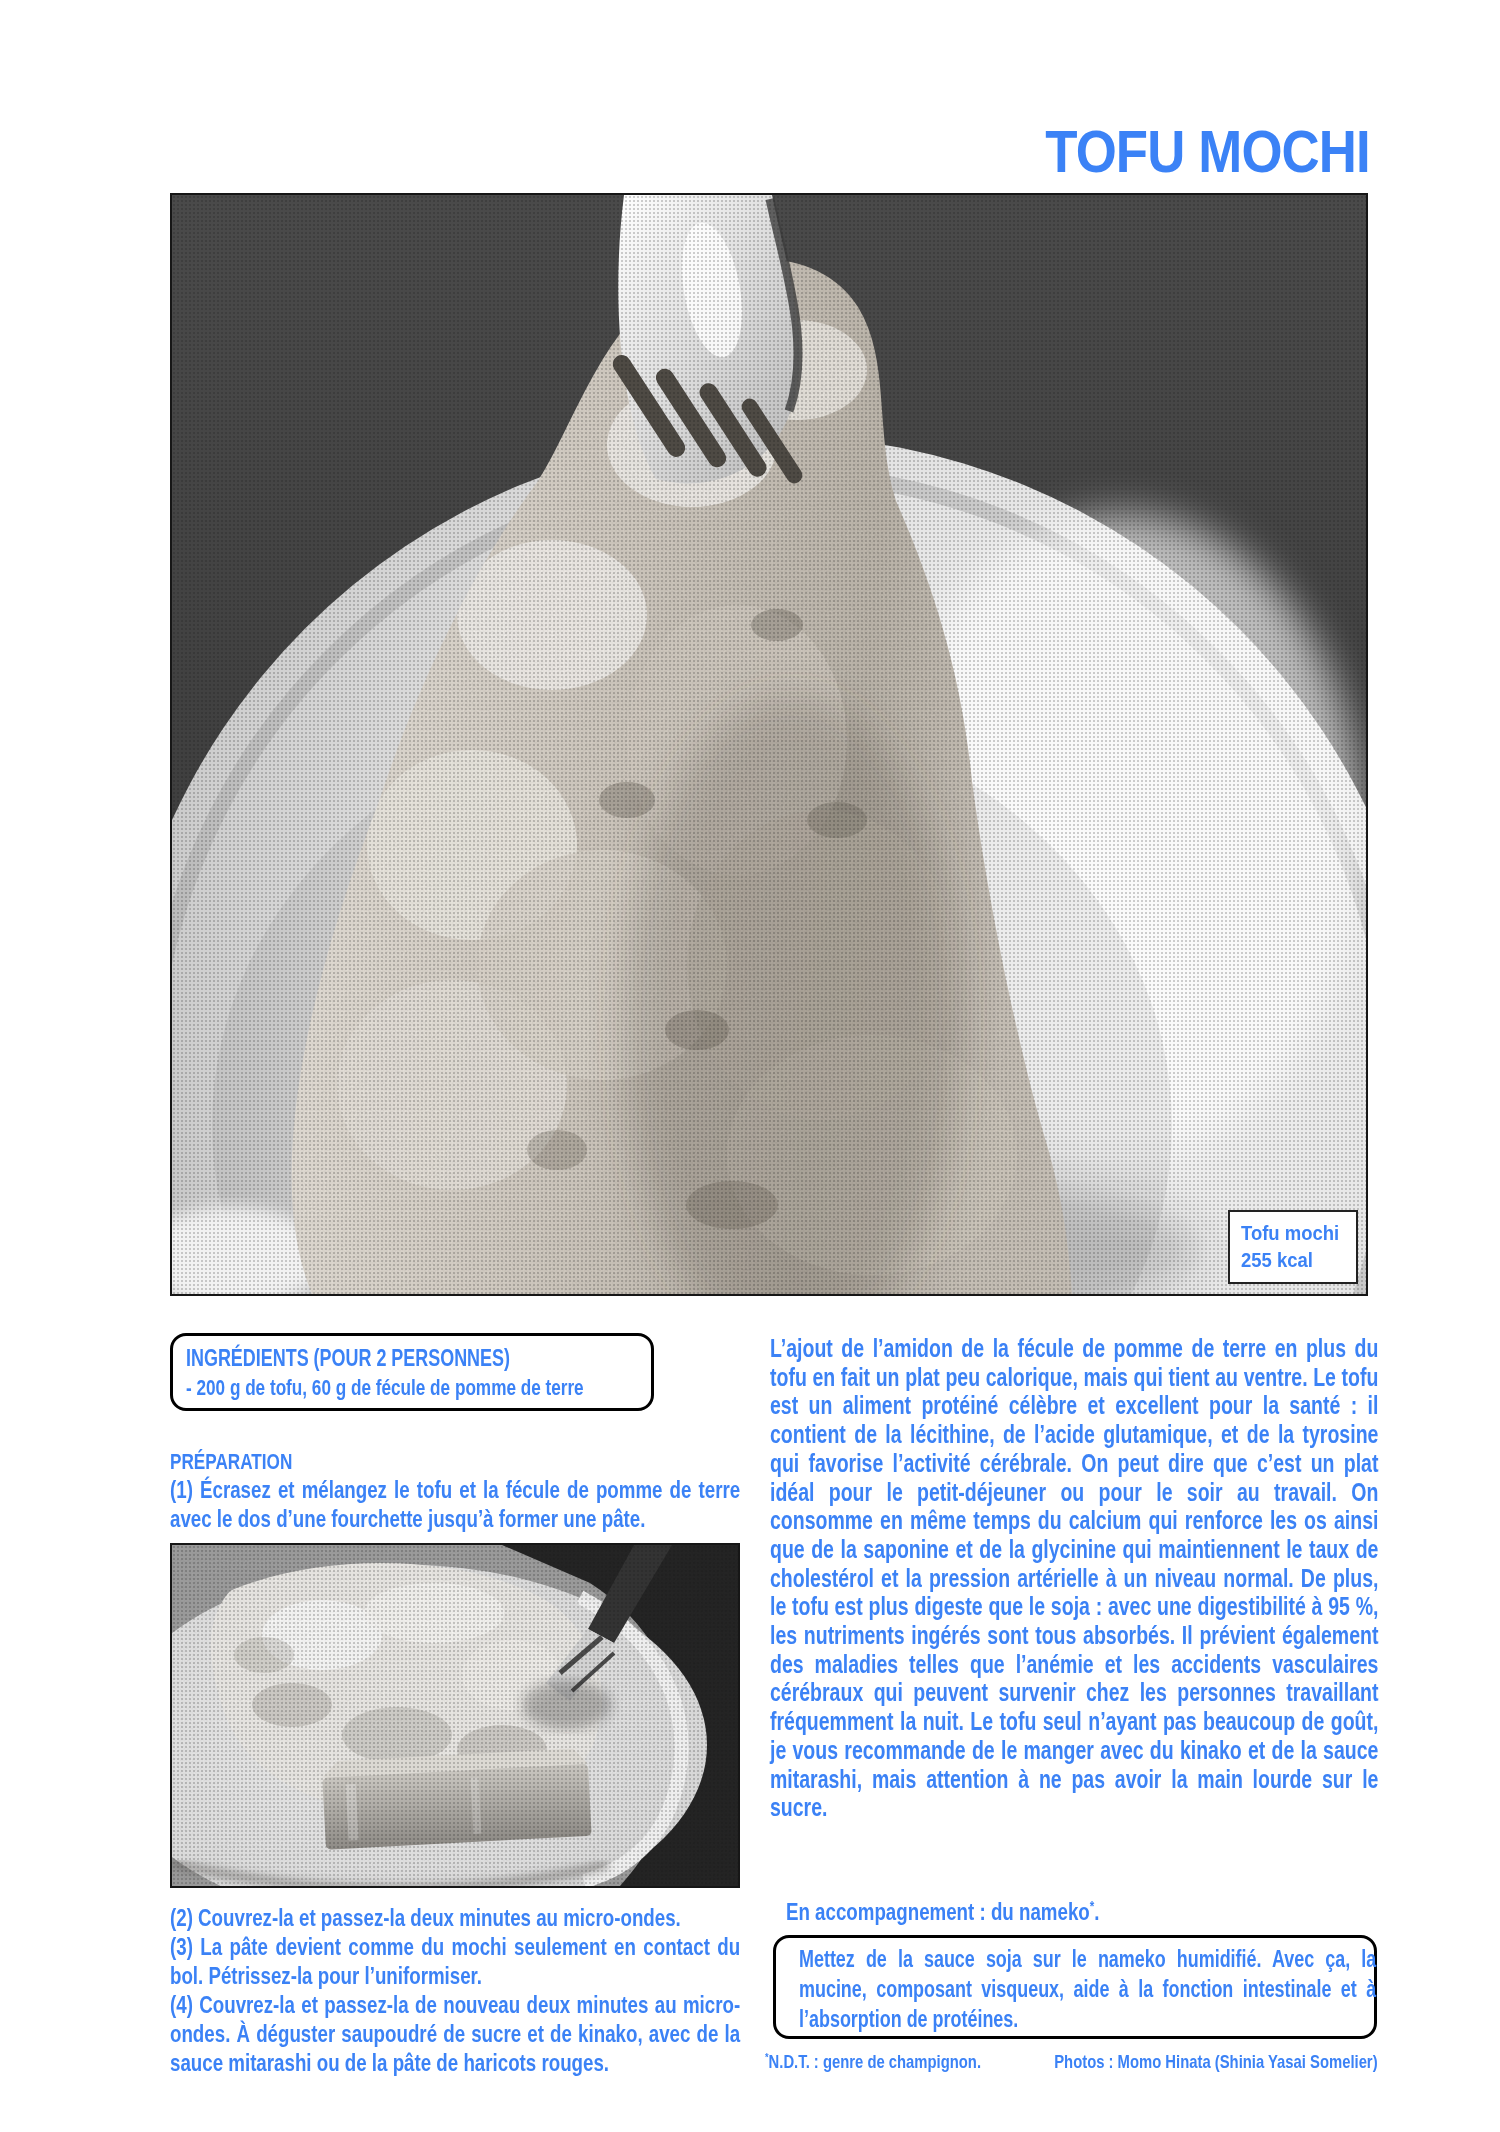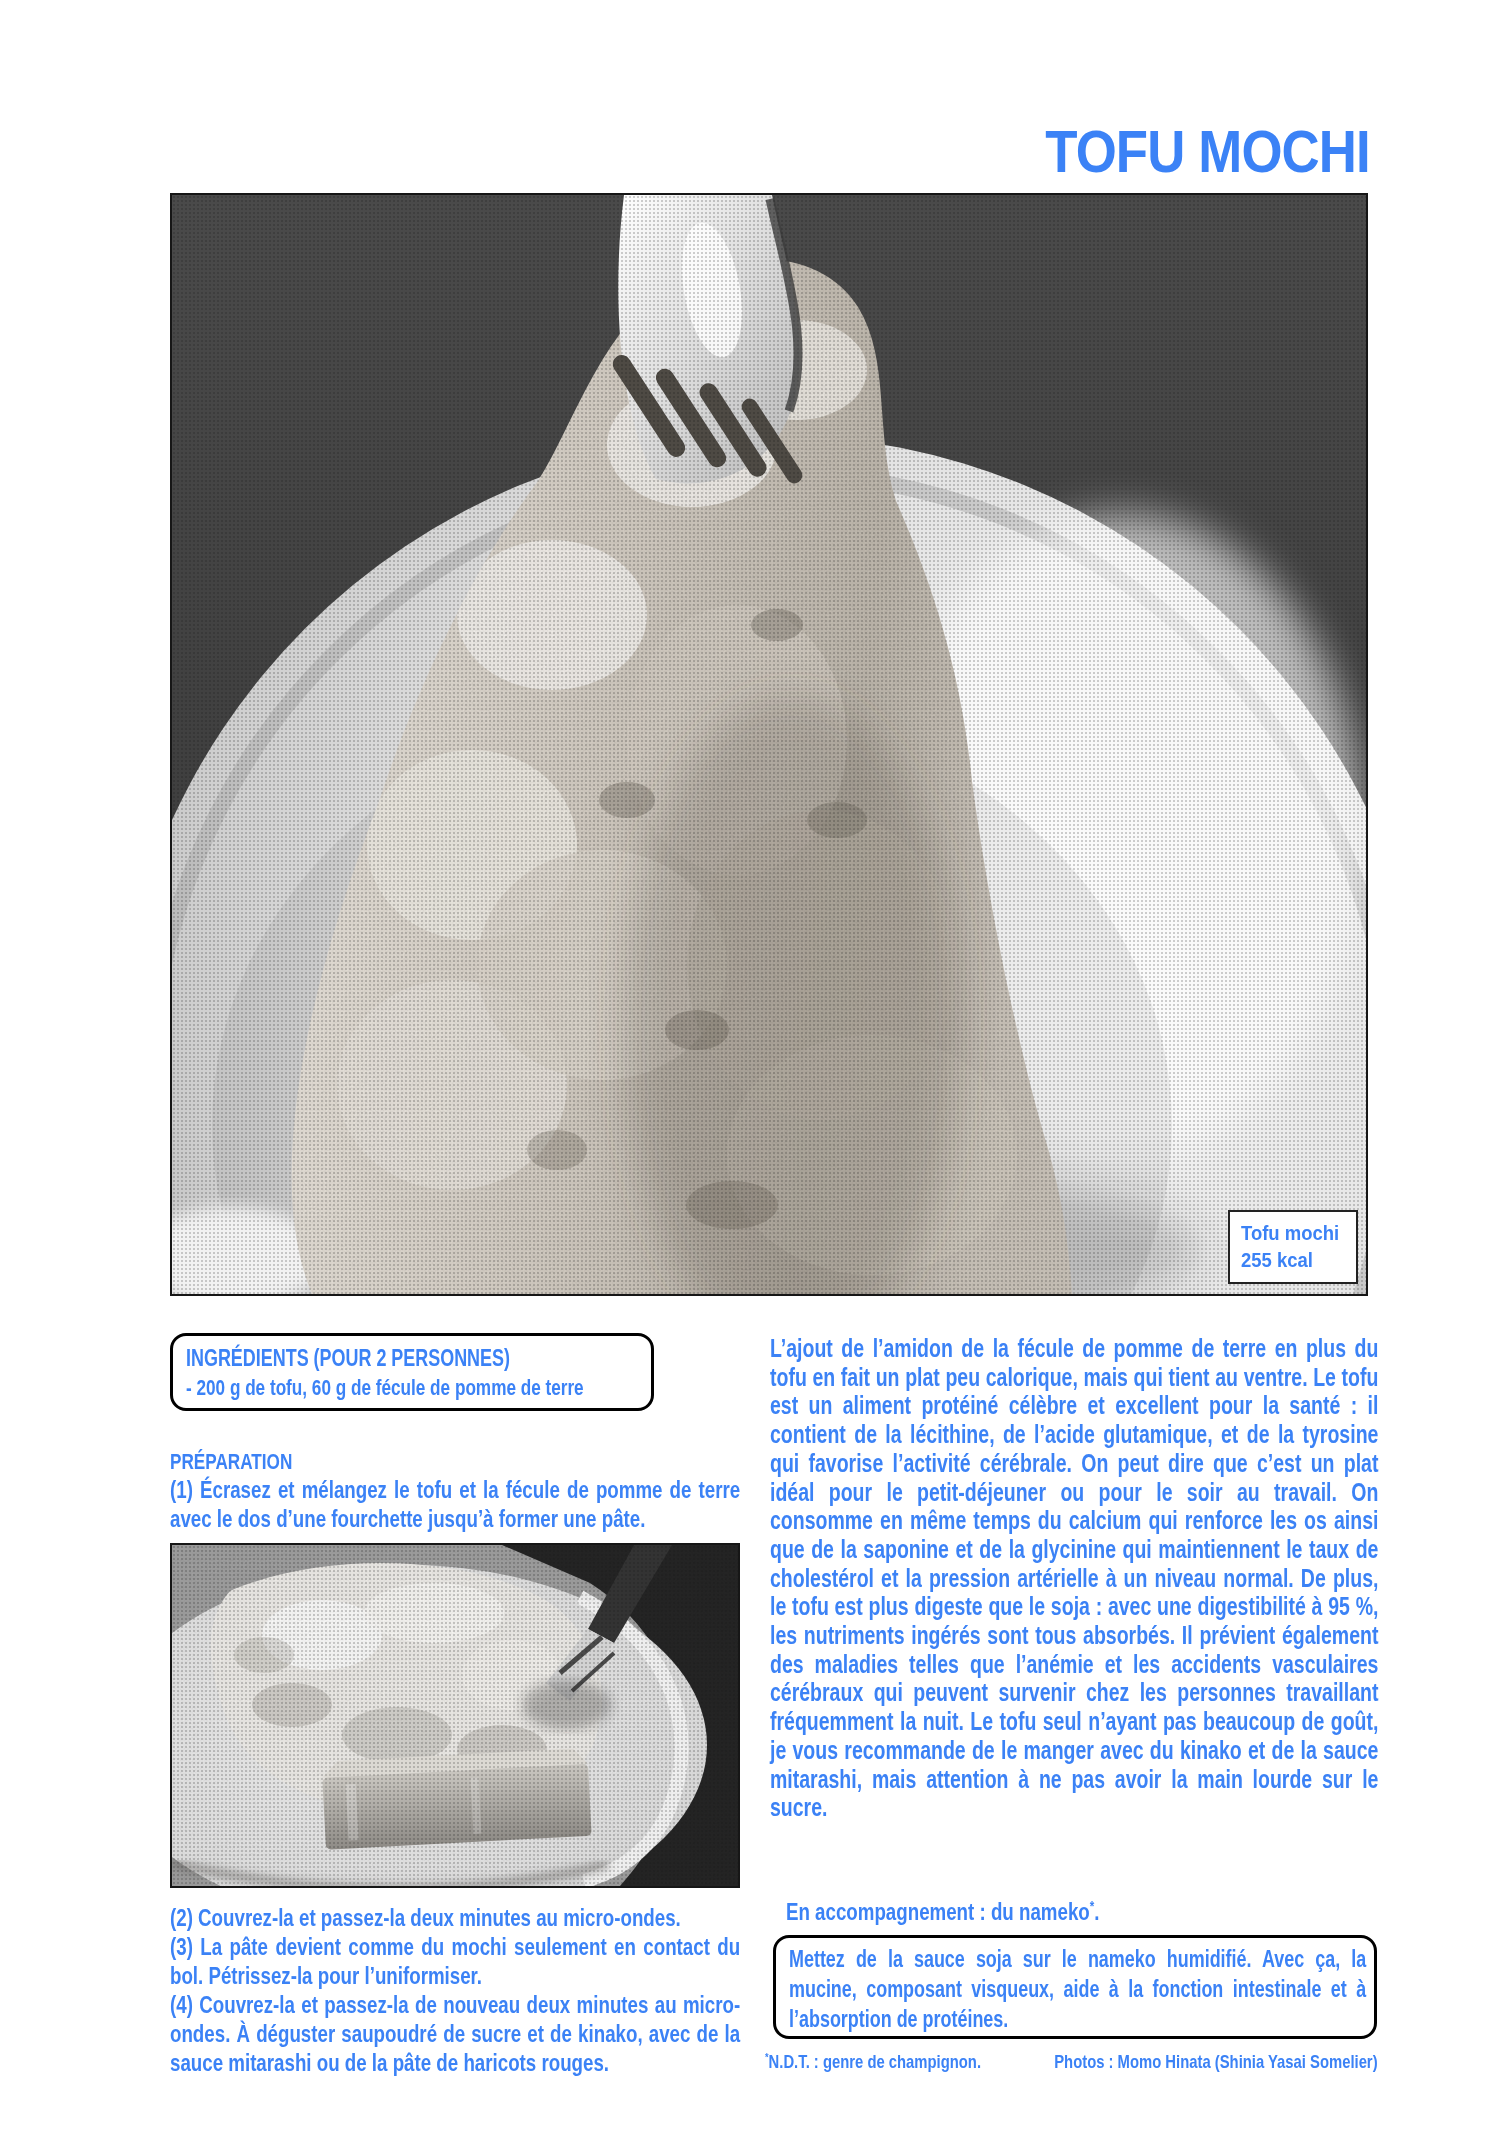--- a/index.html
+++ b/index.html
@@ -70,21 +70,21 @@
 
   .accomp {
     position:absolute; left:786px; top:1897px;
     font-size:24px; font-weight:700; white-space:nowrap; line-height:30px;
   }
   .accomp sup, .footnote sup { font-size:62%; vertical-align:super; line-height:0; }
 
   .tip-box {
     position:absolute; left:773px; top:1935px; width:604px; height:104px;
     border:3px solid #000; border-radius:16px; box-sizing:border-box;
-    padding:6px 0 0 13px; background:#fff;
+    padding:6px 0 0 23px; background:#fff;
   }
   .tip-inner { width:740px; font-size:23px; font-weight:700; line-height:30px; text-align:justify; }
 
   .footnote {
     position:absolute; left:765px; top:2050px;
     font-size:19px; font-weight:700; white-space:nowrap; line-height:24px;
   }
   .credits {
     position:absolute; right:122px; top:2050px;
     font-size:19px; font-weight:700; white-space:nowrap; line-height:24px;

